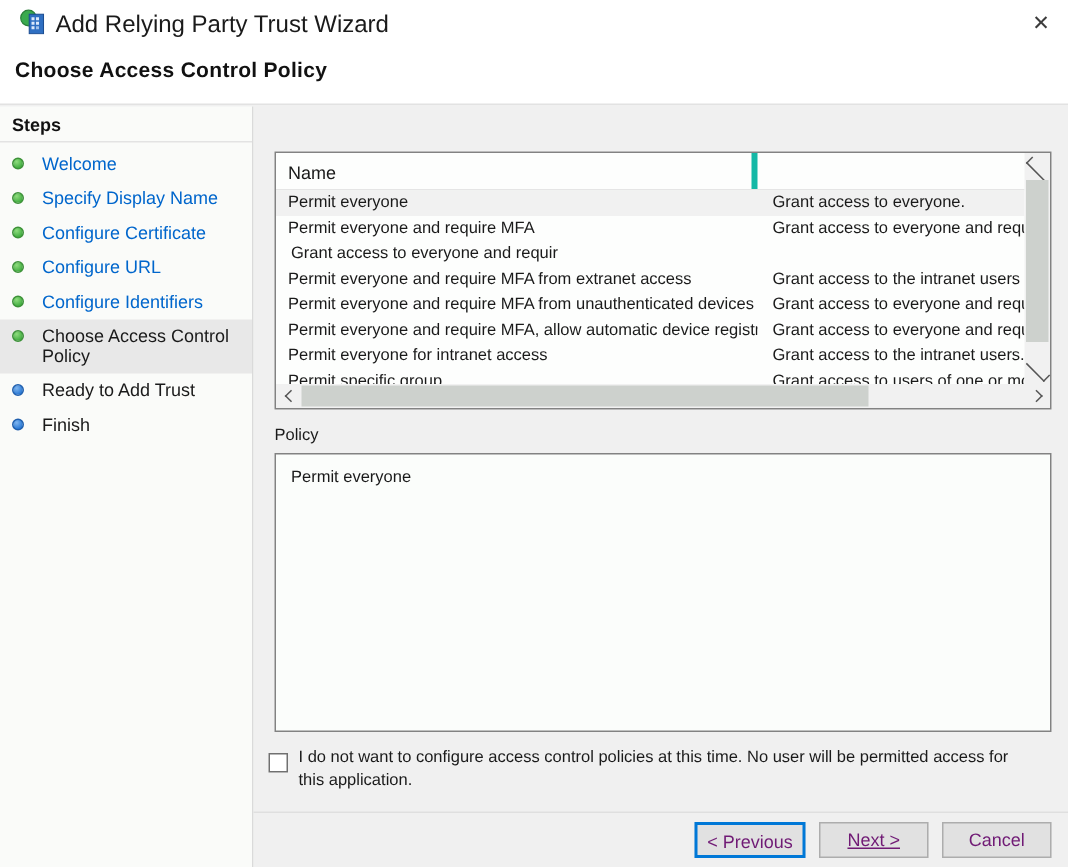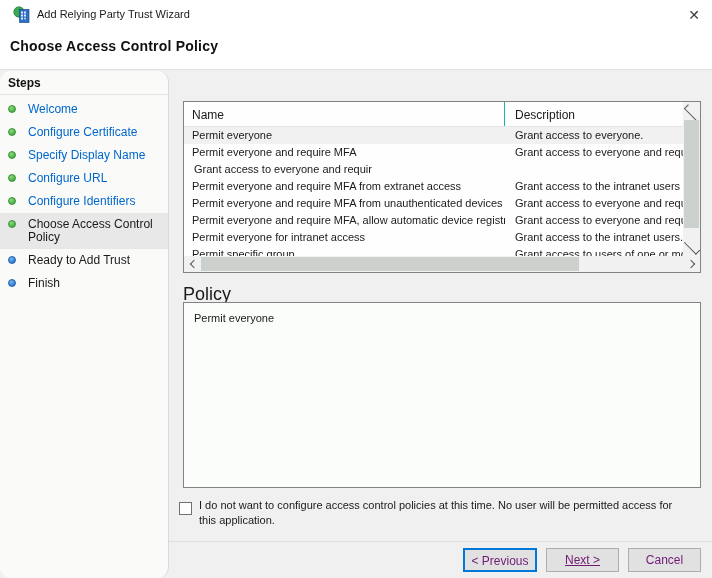--- a/index.html
+++ b/index.html
@@ -6,26 +6,26 @@
   * { box-sizing:border-box; }
   .window {
     position:relative; width:712px; height:578px; background:#f0f0f0;
     font-family:"Liberation Sans", sans-serif; color:#1a1a1a; overflow:hidden;
     -webkit-font-smoothing:antialiased;
   }
   
   .topband { position:absolute; left:0; top:0; width:712px; height:70px; background:#ffffff; border-bottom:1px solid #e2e2e2; }
   .titlebar { position:absolute; left:0; top:0; width:712px; height:28px; }
   .app-icon { position:absolute; left:13px; top:6px; width:17px; height:17px; }
-  .win-title { position:absolute; left:37px; top:8px; font-size:11px; color:#1a1a1a; white-space:nowrap; }
+  .win-title { position:absolute; left:37px; top:8px; font-size:16px; color:#1a1a1a; white-space:nowrap; }
   .close-btn { position:absolute; right:6px; top:4px; width:24px; height:22px; display:flex; align-items:center; justify-content:center; font-size:14px; color:#3c3c3c; cursor:default; }
   .page-heading { position:absolute; left:10px; top:38px; font-size:14px; font-weight:bold; color:#111; letter-spacing:0.2px; }
 
   
-  .sidebar { position:absolute; left:0; top:71px; width:169px; height:507px; background:#fafbf9; border-right:1px solid #dadada;border-radius:11px; }
+  .sidebar { position:absolute; left:0; top:71px; width:169px; height:507px; background:#fafbf9; border-right:1px solid #dadada; }
   .steps-heading { position:absolute; left:8px; top:5px; font-size:12px; font-weight:bold; color:#111; }
   .steps-rule { position:absolute; left:0; top:23px; width:100%; border-top:1px solid #e3e3e3; }
   .steps-list { position:absolute; left:0; top:27px; width:100%; }
   .step { position:relative; padding:5px 6px 5px 28px; font-size:12px; line-height:13px; }
   .step .bullet { position:absolute; left:8px; top:7px; width:8px; height:8px; border-radius:50%; }
   .step.done .bullet, .step.current .bullet {
     background:radial-gradient(circle at 35% 30%, #8fdc7e, var(--step-done) 70%);
     border:1px solid #3c9138;
   }
   .step.upcoming .bullet {
@@ -35,21 +35,21 @@
   .step.done .step-label { color:var(--link); }
   .step.current { background:#e8e8e8; }
   .step.current .step-label, .step.upcoming .step-label { color:#1a1a1a; }
 
   
   .main { position:absolute; left:169px; top:70px; width:543px; height:508px; background:#f0f0f0; }
   .list-label { position:absolute; left:14px; top:13px; font-size:12px; }
 
   .table { position:absolute; left:14px; top:31px; width:518px; height:172px; background:#fdfefd; border:1px solid #828282; }
   .thead { display:flex; height:25px; margin-right:17px; border-bottom:1px solid #e5e5e5; font-size:12px; color:#1a1a1a; }
-  .th-name { width:321px; padding:6px 0 0 8px; border-right:1px solid #14b8a6; }
+  .th-name { width:321px; padding:6px 0 0 8px; border-right:4px solid #14b8a6; }
   .th-desc { flex:1; padding:6px 0 0 10px; }
   .tbody { position:absolute; left:0; top:25px; right:17px; bottom:16px; overflow:hidden; }
   .tr { display:flex; height:17px; font-size:11px; line-height:17px; white-space:nowrap; cursor:default; }
   .tr.selected { background:var(--sel-row); }
   .td-name { width:321px; padding-left:8px; overflow:hidden; }
   .td-desc { flex:1; padding-left:10px; overflow:hidden; }
 
   
   .vscroll { position:absolute; top:0; right:0; bottom:16px; width:17px; background:#f1f1f1; }
   .hscroll { position:absolute; left:0; right:0; bottom:0; height:16px; background:#f1f1f1; }
@@ -59,21 +59,21 @@
   .vthumb { position:absolute; left:1px; top:18px; width:15px; height:108px; background:#cdd1cd; }
   .hscroll .left { left:0; top:0; }
   .hscroll .right { right:0; top:0; }
   .hthumb { position:absolute; left:17px; top:1px; height:14px; width:378px; background:#cdd1cd; }
   .chev { width:6px; height:6px; border:solid #555; border-width:0 0 1.5px 1.5px; }
   .chev.up    { transform:rotate(135deg)  scaleX(-1); margin-top:3px; }
   .chev.down  { transform:rotate(-45deg); margin-top:-2px; }
   .chev.left  { transform:rotate(45deg);  margin-left:2px; }
   .chev.right { transform:rotate(225deg); margin-right:2px; }
 
-  .policy-label { position:absolute; left:14px; top:214px; font-size:18px; }
+  .policy-label { position:absolute; left:14px; top:214px; font-size:11px; }
   .policy-box { position:absolute; left:14px; top:232px; width:518px; height:186px; background:#fbfdfb; border:1px solid #828282; }
   .policy-text { position:absolute; left:10px; top:9px; font-size:11px; }
 
   .cbx-row { position:absolute; left:10px; top:428px; width:512px; }
   .cbx { position:absolute; left:0; top:4px; width:13px; height:13px; background:#fff; border:1px solid #707070; }
   .cbx-label { position:absolute; left:20px; top:0; width:492px; font-size:11px; line-height:15px; }
 
   .footer-rule { position:absolute; left:0; right:0; top:471px; border-top:1px solid #dfdfdf; }
   .btn { position:absolute; top:478px; height:24px; background:#e1e1e1; border:1px solid #adadad;
          font-family:"Liberation Sans", sans-serif; font-size:12px; color:#701a75; padding:4px; }
@@ -103,36 +103,35 @@
       <div class="close-btn">✕</div>
     </div>
     <div class="page-heading">Choose Access Control Policy</div>
   </div>
 
   <div class="sidebar">
     <div class="steps-heading">Steps</div>
     <div class="steps-rule"></div>
     <div class="steps-list" id="steps-list">
         <div class="step done"><span class="bullet"></span><span class="step-label">Welcome</span></div>
+        <div class="step done"><span class="bullet"></span><span class="step-label">Specify Display Name</span></div>
         <div class="step done"><span class="bullet"></span><span class="step-label">Configure Certificate</span></div>
-        <div class="step done"><span class="bullet"></span><span class="step-label">Specify Display Name</span></div>
         <div class="step done"><span class="bullet"></span><span class="step-label">Configure URL</span></div>
         <div class="step done"><span class="bullet"></span><span class="step-label">Configure Identifiers</span></div>
         <div class="step current"><span class="bullet"></span><span class="step-label">Choose Access Control Policy</span></div>
         <div class="step upcoming"><span class="bullet"></span><span class="step-label">Ready to Add Trust</span></div>
         <div class="step upcoming"><span class="bullet"></span><span class="step-label">Finish</span></div>
       </div>
   </div>
 
   <div class="main">
 
     <div class="table">
       <div class="thead">
         <div class="th-name">Name</div>
-        <div class="th-desc">Description</div>
       </div>
       <div class="tbody" id="table-body">
           <div class="tr selected">
             <div class="td-name">Permit everyone</div>
             <div class="td-desc">Grant access to everyone.</div>
           </div>
           <div class="tr">
             <div class="td-name">Permit everyone and require MFA</div>
             <div class="td-desc">Grant access to everyone and requir</div>
           </div>

